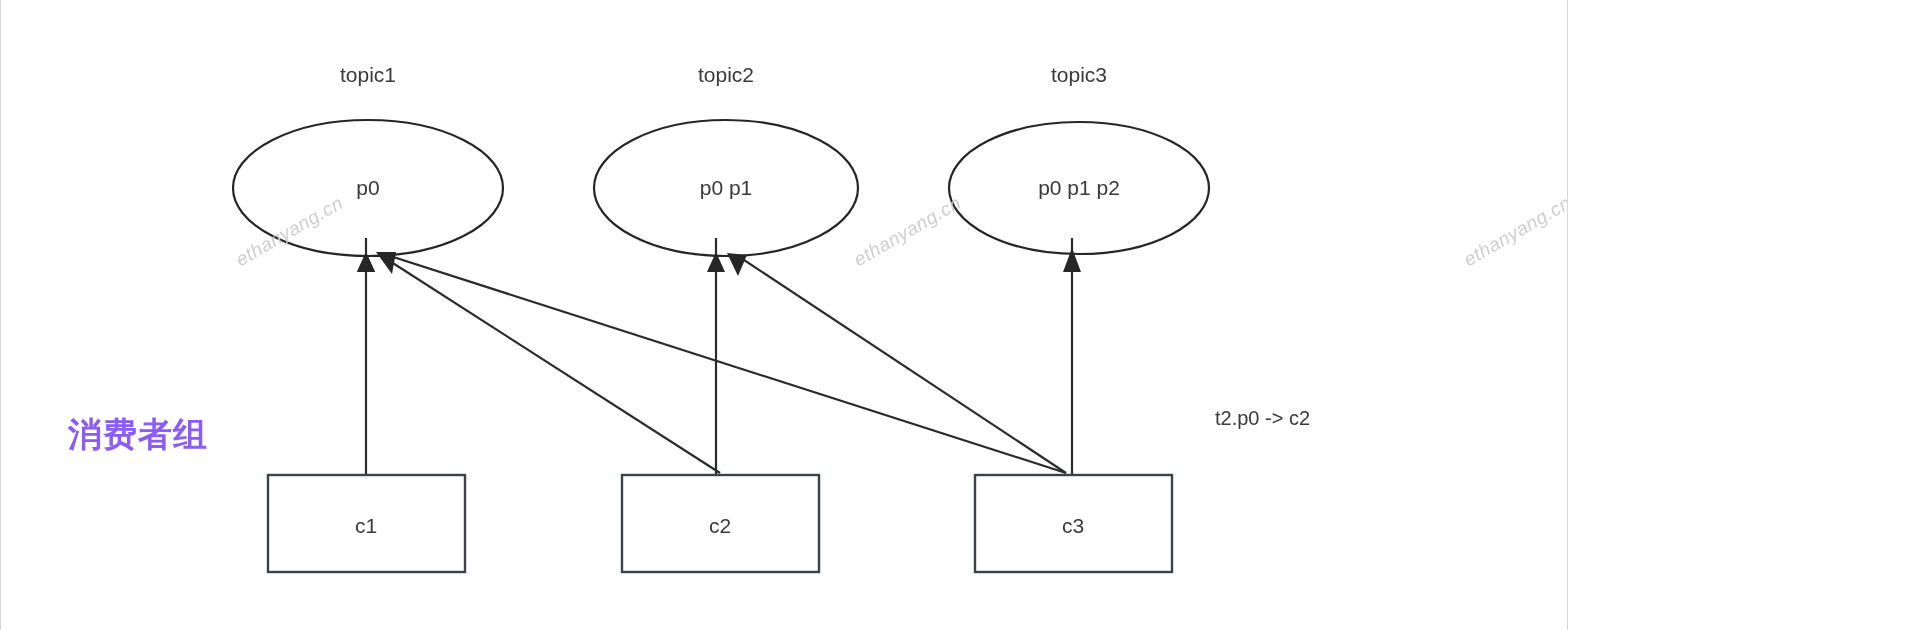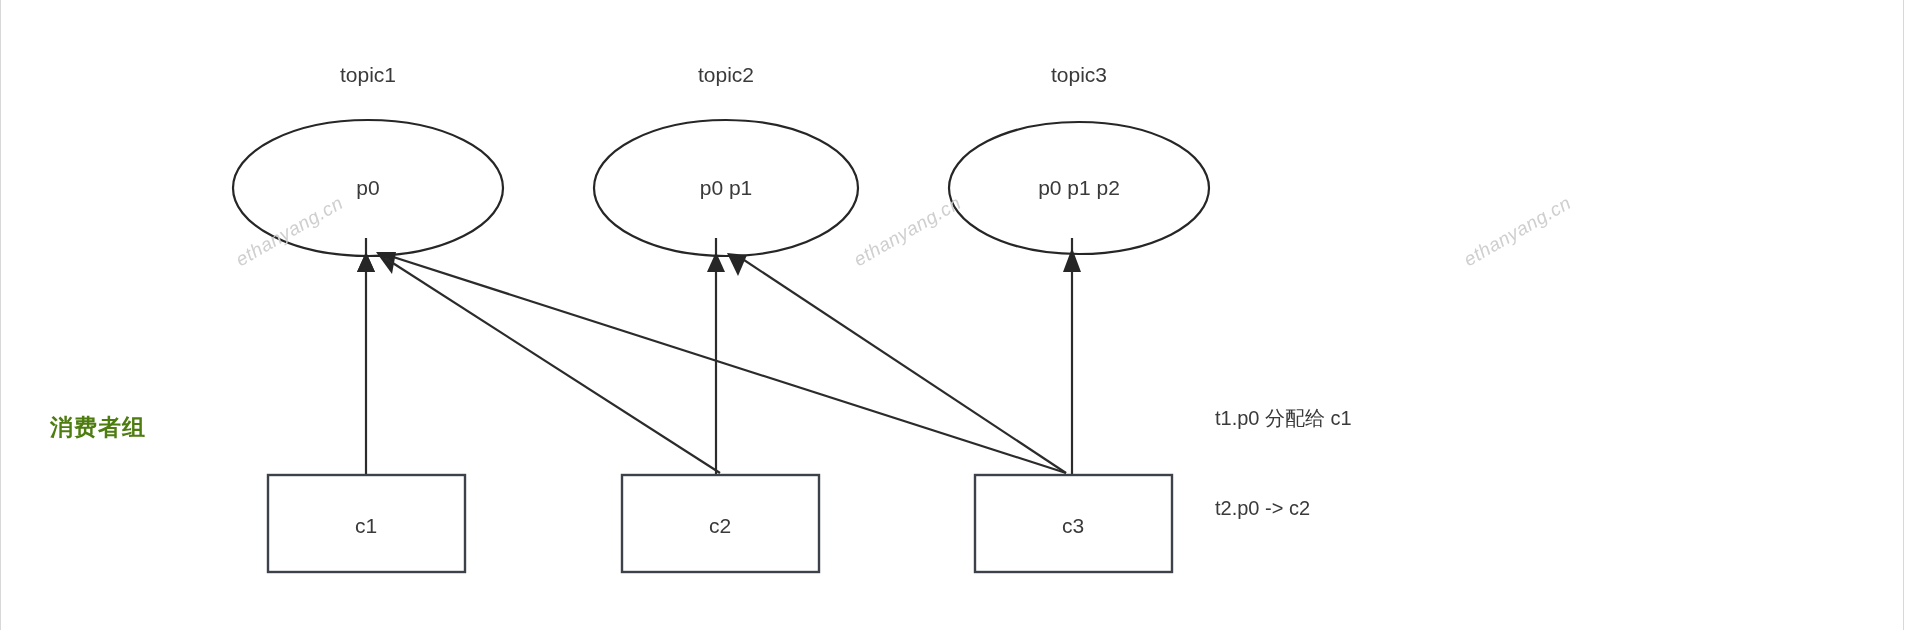--- a/index.html
+++ b/index.html
@@ -7,21 +7,21 @@
     margin: 0;
     padding: 0;
     background: #ffffff;
   }
   body {
     font-family: "Liberation Sans", "DejaVu Sans", sans-serif;
     color: #2b2b2b;
   }
   #canvas {
     position: relative;
-    width: 1904px;
+    width: 1568px;
     height: 630px;
     background: #ffffff;
     overflow: hidden;
   }
   #canvas::after {
     content: "";
     position: absolute;
     left: 0;
     top: 0;
     right: 0;
@@ -65,24 +65,24 @@
   }
   .topic-caption {
     font-family: "Liberation Sans", "DejaVu Sans", sans-serif;
     font-size: 21px;
     fill: #3a3a3a;
     text-anchor: middle;
   }
   .group-label {
     position: absolute;
     font-family: "Liberation Sans", "DejaVu Sans", sans-serif;
-    font-size: 23px;
+    font-size: 34px;
     font-weight: bold;
-    color: #4d7c0f;
-    left: 50px;
+    color: #8b5cf6;
+    left: 68px;
     top: 412px;
     letter-spacing: 1px;
     white-space: nowrap;
   }
   .notes {
     position: absolute;
     left: 1215px;
     top: 343px;
     width: 620px;
     font-family: "Liberation Sans", "DejaVu Sans", sans-serif;
@@ -183,21 +183,20 @@
     <g>
       <rect class="box-shape" x="975" y="475" width="197" height="97"></rect>
       <text class="node-label" x="1073" y="527">c3</text>
     </g>
 
   </svg>
 
   <div class="group-label">消费者组</div>
 
   <div class="notes">
-    <span class="note-line">t1.p0 分配给 c1</span>
     <span class="note-line">t2.p0 -&gt; c2</span>
     
     
     
   </div>
 
   <div class="watermark wm-1">ethanyang.cn</div>
   <div class="watermark wm-2">ethanyang.cn</div>
   <div class="watermark wm-3">ethanyang.cn</div>
 

